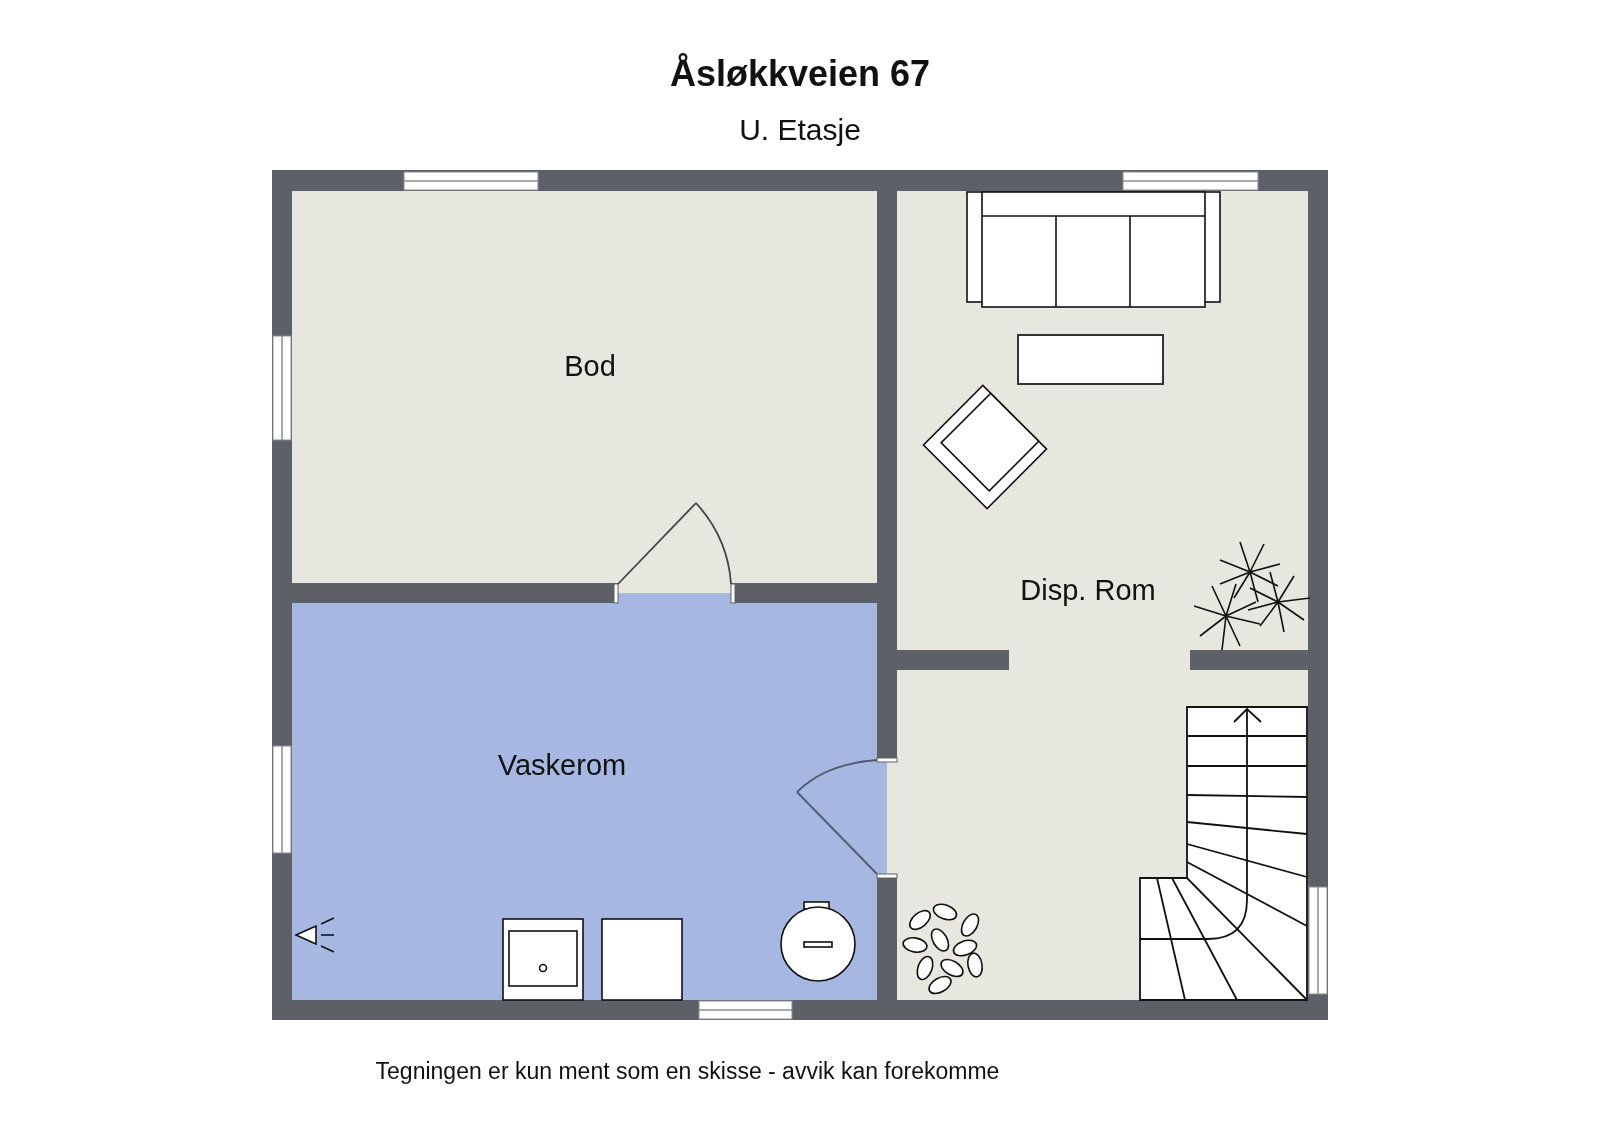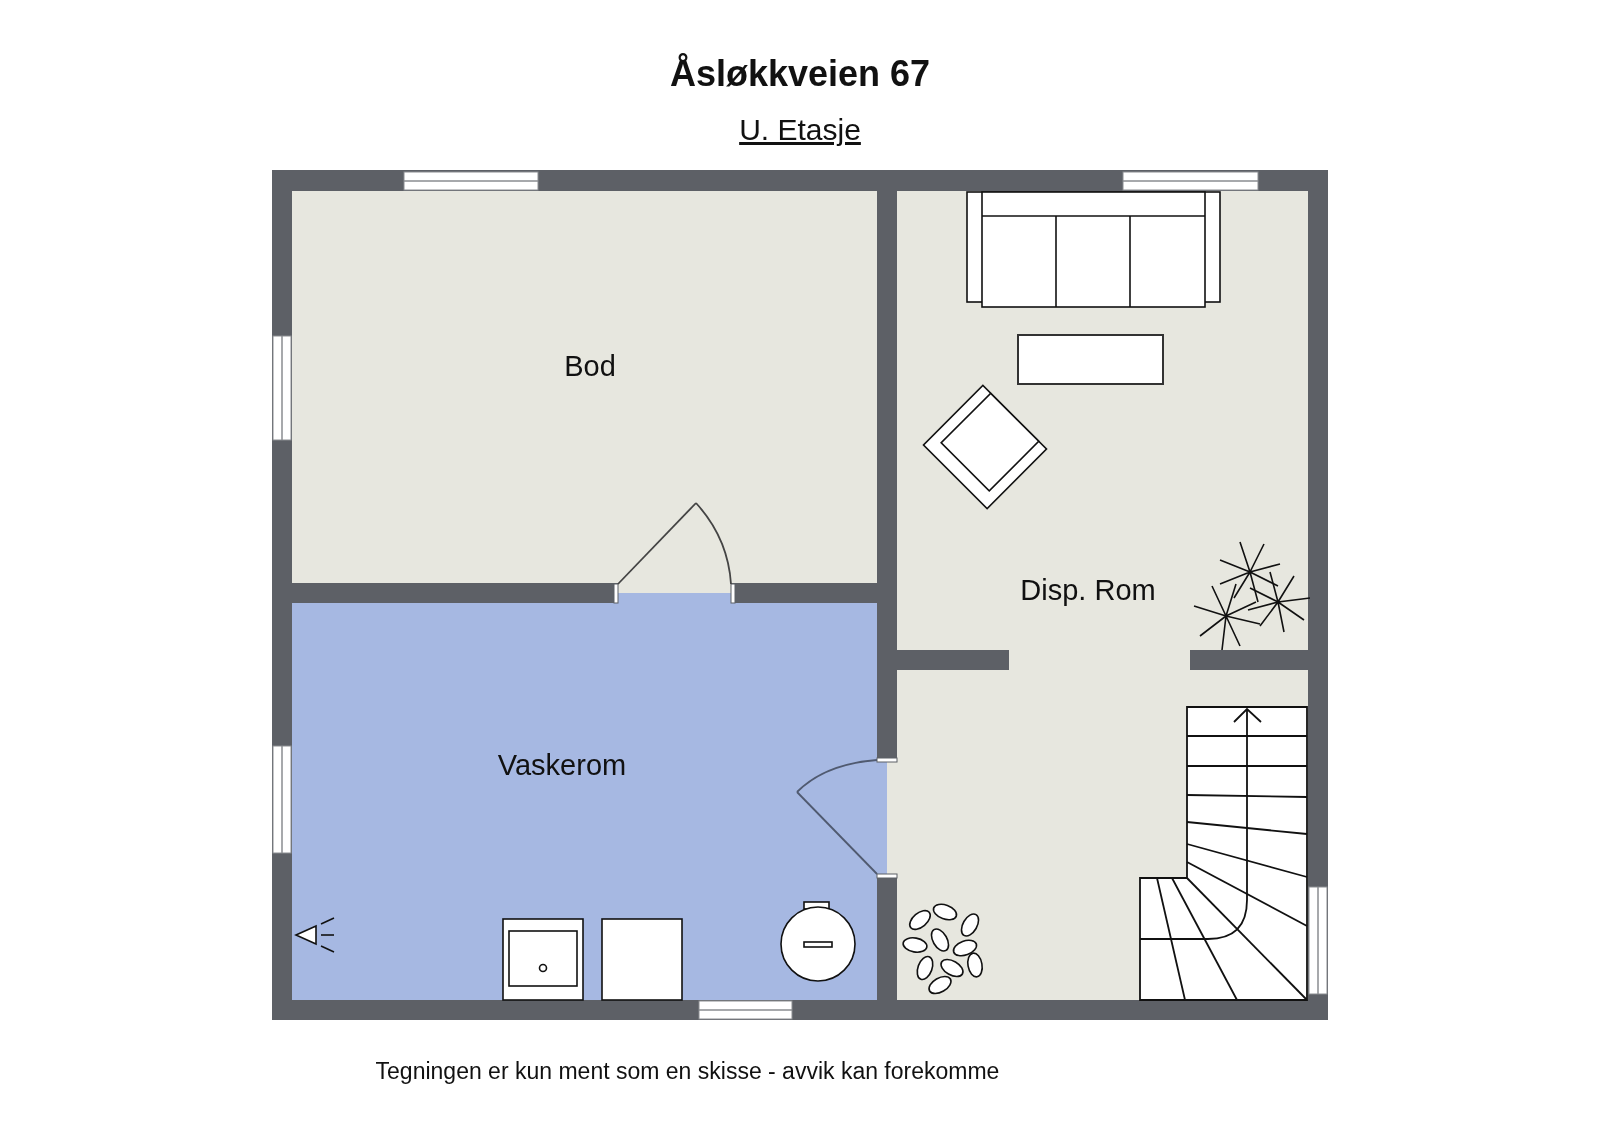--- a/index.html
+++ b/index.html
@@ -1,18 +1,18 @@
 <!DOCTYPE html>
 <html><head>
 <meta charset="utf-8">
 <style>
   html, body { margin:0; padding:0; background:#ffffff; }
   body { width:1600px; height:1132px; position:relative; overflow:hidden; font-family:"Liberation Sans", sans-serif; color:#111; }
   .title { position:absolute; left:0; width:1600px; text-align:center; top:52px; font-size:36px; line-height:44px;font-weight:bold; }
-  .subtitle { position:absolute; left:0; width:1600px; text-align:center; top:112px; font-size:30px; line-height:36px;text-decoration:underline; }
+  .subtitle { position:absolute; left:0; width:1600px; text-align:center; top:112px; font-size:30px; line-height:36px; }
   .footer { position:absolute; left:0; width:1375px; text-align:center; top:1056px; font-size:23px; line-height:30px; }
   svg.plan { position:absolute; left:0; top:0; }
   .room-label { font-family:"Liberation Sans", sans-serif; font-size:29px; fill:#111; }
 </style>
 </head>
 <body>
 
 <div class="title">Åsløkkveien 67</div>
 <div class="subtitle">U. Etasje</div>
 

